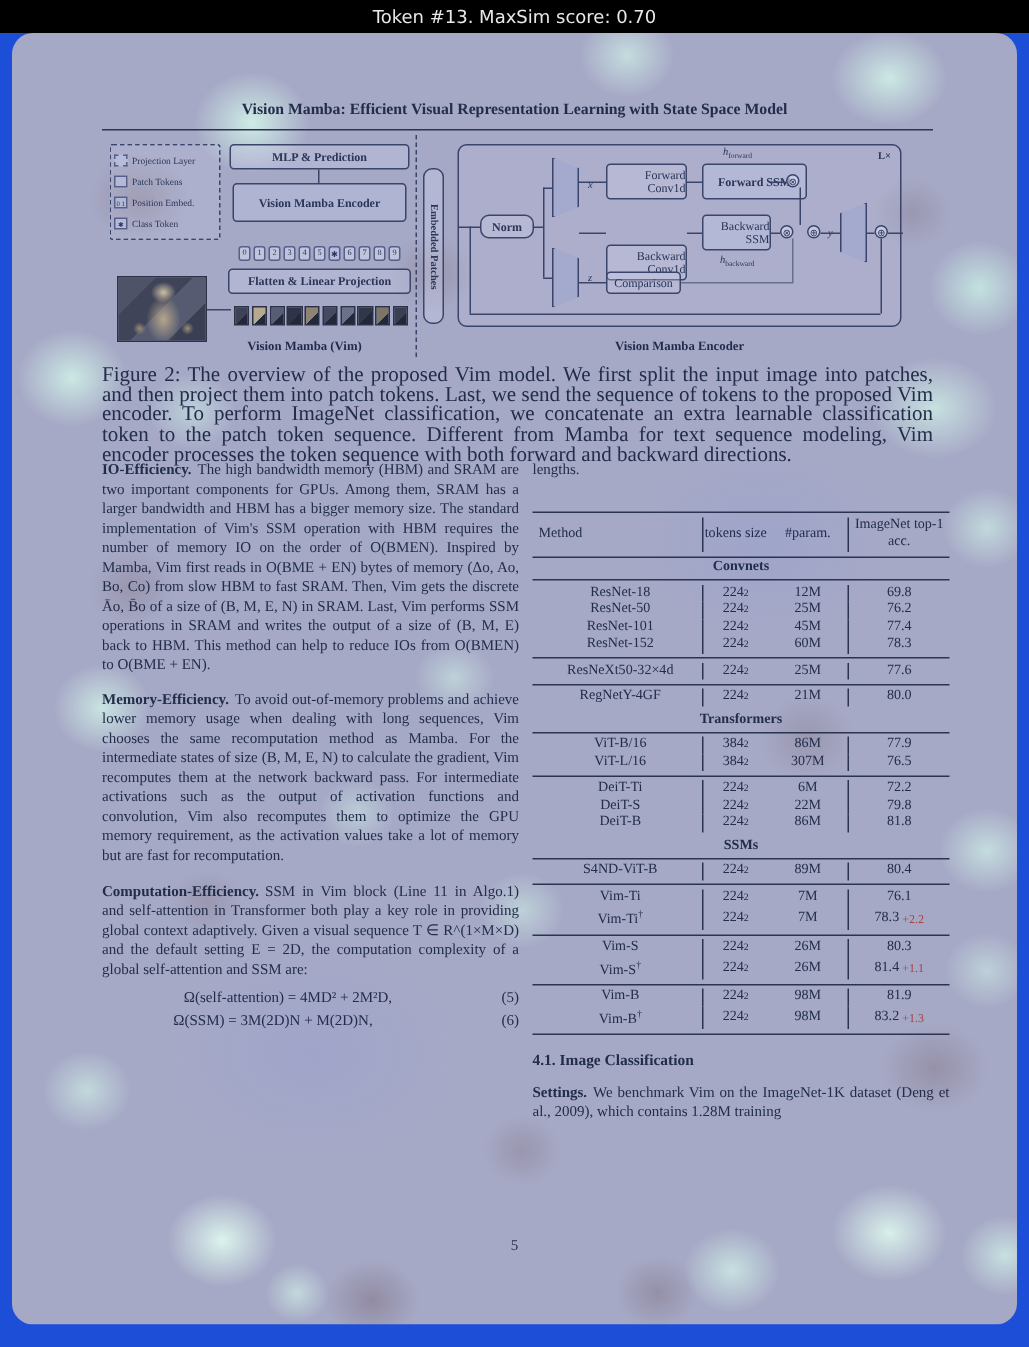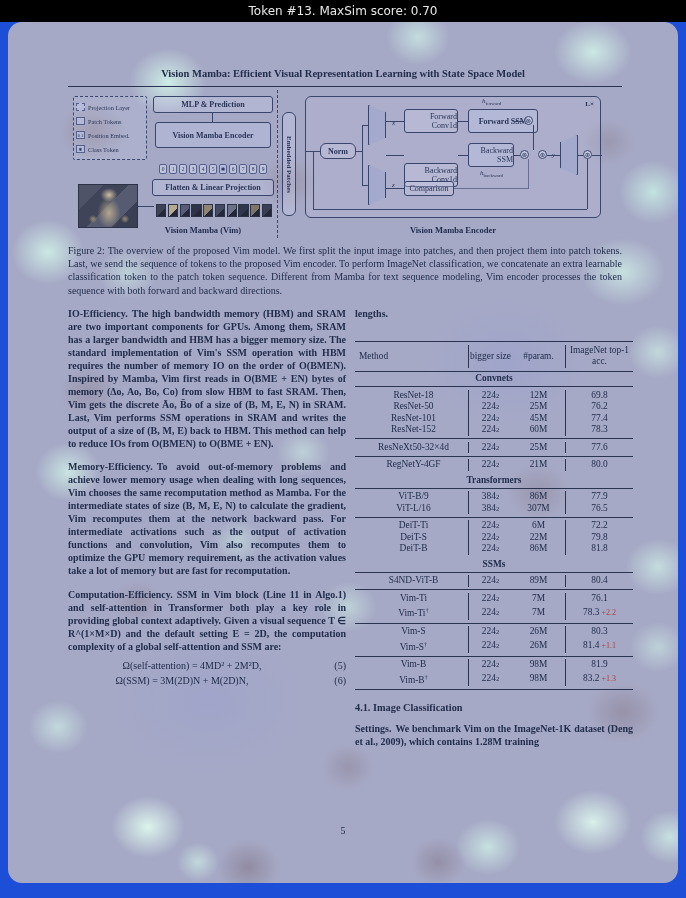--- a/index.html
+++ b/index.html
@@ -85,25 +85,25 @@
   .trap.merge{clip-path:polygon(0 18%,100% 0,100% 100%,0 82%);}
   .circ{position:absolute;width:9px;height:9px;border:1px solid #39456b;border-radius:50%;
         display:flex;align-items:center;justify-content:center;font-size:6.5px;color:#2a3557;background:rgba(215,220,240,.6);}
   .ln{position:absolute;background:#39456b;}
   .flab{position:absolute;font-size:7px;color:#2a3557;}
   .flab i{font-family:"Liberation Serif",serif;}
   #fig-left-label{left:70px;top:135px;width:130px;text-align:center;font-size:8.5px;font-weight:bold;color:#1f2a4c;}
   #fig-right-label{left:300px;top:135px;width:170px;text-align:center;font-size:8.5px;font-weight:bold;color:#1f2a4c;}
   #input-label{left:12px;top:84px;font-size:8px;font-weight:bold;color:#1f2a4c;margin-top:36px;}
   
-  #fig-caption{left:60px;top:222px;width:554px;font-size:10px;line-height:13.2px;text-align:justify;}
+  #fig-caption{left:60px;top:222px;width:554px;font-size:14px;line-height:13.2px;text-align:justify;}
   .col{position:absolute;width:278px;font-size:10px;line-height:12.95px;text-align:justify;}
   #col-left{left:60px;top:286px;}
   #col-right{left:347px;top:286px;}
-  .col p{margin:0 0 11px 0;font-weight:bold;}
+  .col p{margin:0 0 11px 0;}
   .lead{margin-right:4px;}
   .eq{display:flex;align-items:center;margin:2px 0 2px 0;}
   .eq .eq-body{flex:1;text-align:center;font-size:10px;}
   .eq .eq-num{width:30px;text-align:right;font-size:10px;}
   .sec-head{font-size:11.5px;font-weight:bold;margin:18px 0 10px 0;text-align:left;}
   .subsec-head{font-size:10.3px;font-weight:bold;margin:12px 0 8px 0;text-align:left;}
   
   #tbl{width:278px;border-top:1.4px solid #2a3350;border-bottom:1.4px solid #2a3350;
        font-size:9.4px;line-height:11.5px;margin-top:20px;}
   .trow,#tbl-head{display:grid;grid-template-columns:113px 44px 53px 68px;align-items:center;}
@@ -254,21 +254,21 @@
         <span class="eq-num">(6)</span>
       </div>
     </div>
 
     <div class="col" id="col-right">
       <p>lengths.</p>
 
       <div id="tbl">
         <div id="tbl-head">
             <div class="th">Method</div>
-            <div class="th vr">bigger size</div>
+            <div class="th vr">tokens size</div>
             <div class="th">#param.</div>
             <div class="th vr">ImageNet top-1 acc.</div>
           </div>
         <div id="tbl-body">
             <div class="group">
               <div class="group-name">Convnets</div>
               <div class="block">
                 <div class="trow">
                   <div class="c-method">ResNet-18</div>
                   <div class="c-size vr">224<sup>2</sup></div>
@@ -308,21 +308,21 @@
                   <div class="c-size vr">224<sup>2</sup></div>
                   <div class="c-param">21M</div>
                   <div class="c-acc vr">80.0</div>
                 </div>
               </div>
             </div>
             <div class="group">
               <div class="group-name">Transformers</div>
               <div class="block">
                 <div class="trow">
-                  <div class="c-method">ViT-B/9</div>
+                  <div class="c-method">ViT-B/16</div>
                   <div class="c-size vr">384<sup>2</sup></div>
                   <div class="c-param">86M</div>
                   <div class="c-acc vr">77.9</div>
                 </div>
                 <div class="trow">
                   <div class="c-method">ViT-L/16</div>
                   <div class="c-size vr">384<sup>2</sup></div>
                   <div class="c-param">307M</div>
                   <div class="c-acc vr">76.5</div>
                 </div>

